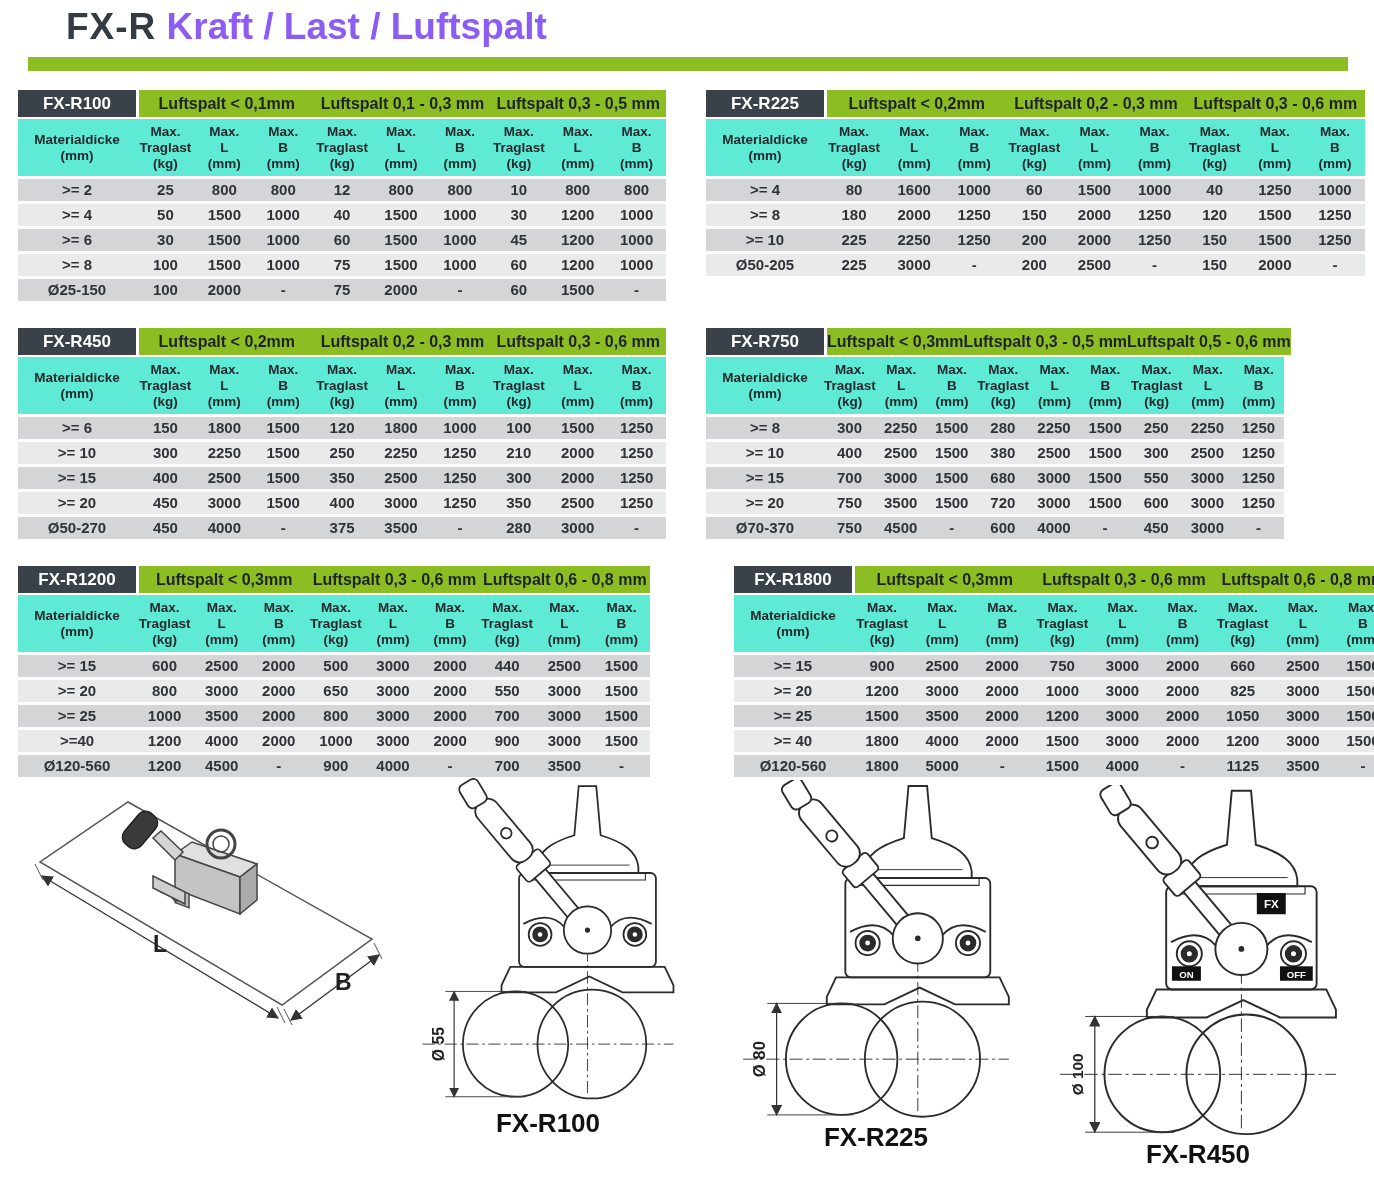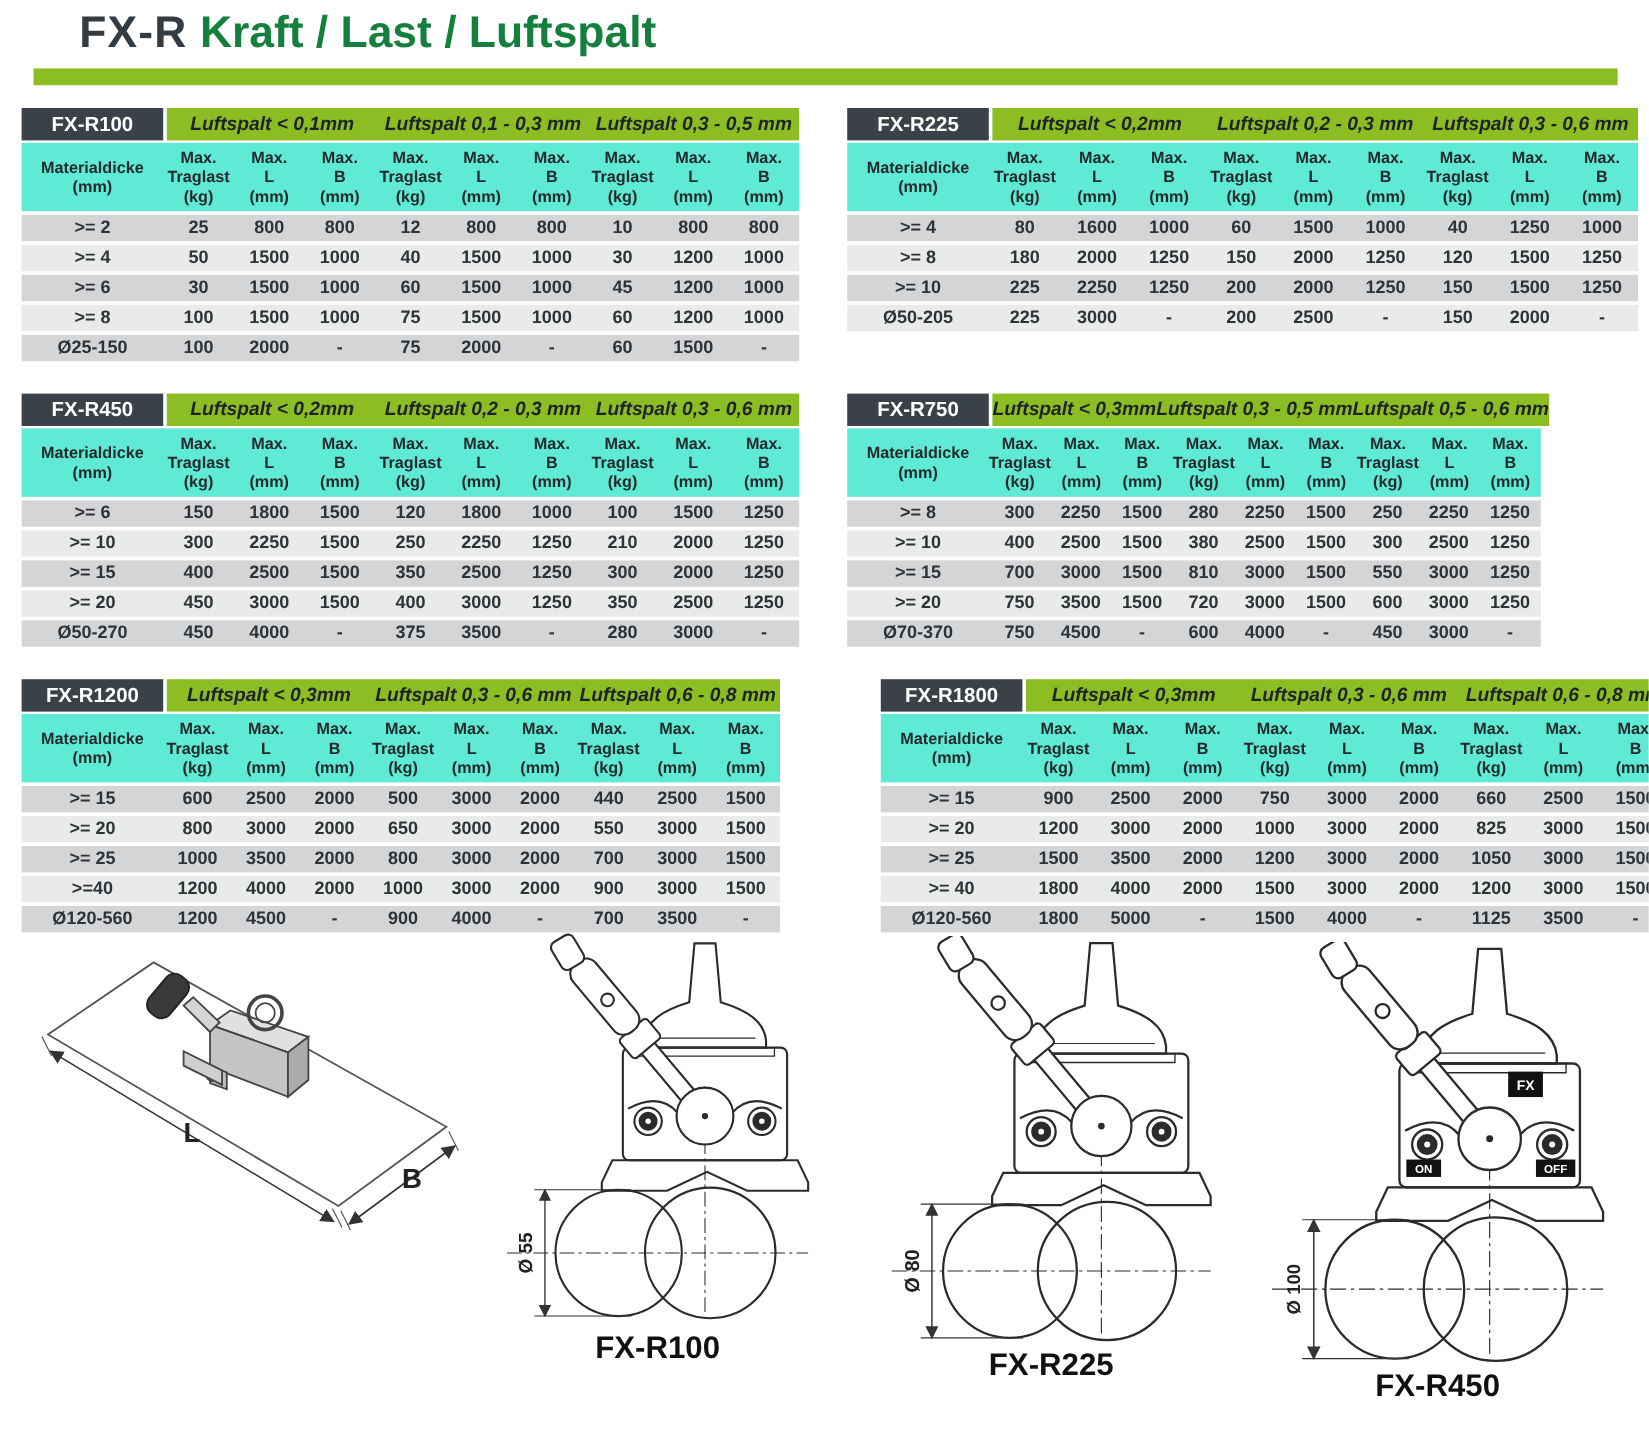--- a/index.html
+++ b/index.html
@@ -2,30 +2,30 @@
 <html><head>
 <meta charset="utf-8">
 <style>
   html,body{margin:0;padding:0;background:#fff;}
   .page{position:relative;width:1374px;height:1200px;background:#fff;overflow:hidden;
         font-family:"Liberation Sans", sans-serif;}
 
   
   .title{position:absolute;left:66px;top:6px;font-size:37px;color:#333B43;white-space:nowrap;}
   .title .b{font-weight:bold;letter-spacing:1px;}
-  .title .r{font-weight:bold;color:#15803d;}
+  .title .r{font-weight:bold;color:#8b5cf6;}
   .rule{position:absolute;left:28px;top:57px;width:1320px;height:14px;background:#8CBE23;}
 
   
   .dtable{position:absolute;}
   .thead{display:flex;height:27px;}
   .model{flex:0 0 118px;margin-right:3px;background:#3A4148;color:#fff;
          font-weight:bold;font-size:17px;display:flex;align-items:center;justify-content:center;}
   .gaps{flex:1;background:#8CBE23;display:flex;align-items:center;}
-  .gap-cell{flex:1;text-align:center;font-size:16px;font-weight:bold;color:#1D2328;white-space:nowrap;font-style:italic;}
+  .gap-cell{flex:1;text-align:center;font-size:16px;font-weight:bold;color:#1D2328;white-space:nowrap;}
   .colhead{display:flex;background:#5eead4;margin-top:2px;padding:5px 0 4px 0;min-height:47px;}
   .ch{flex:1;text-align:center;font-size:13.5px;font-weight:bold;color:#24292E;line-height:1.18;
       display:flex;flex-direction:column;justify-content:center;}
   .ch.first{flex:0 0 118px;}
   .tbody{margin-top:1px;}
   .trow{display:flex;height:22px;margin-top:3px;}
   .trow.odd{background:#D4D5D6;}
   .trow.even{background:#E9EAEA;}
   .td{flex:1;text-align:center;font-size:15px;font-weight:bold;color:#2E3338;line-height:22px;}
   .td.first{flex:0 0 118px;}
@@ -490,21 +490,21 @@
           <div class="td">1500</div>
           <div class="td">300</div>
           <div class="td">2500</div>
           <div class="td">1250</div>
         </div>
         <div class="trow odd">
           <div class="td first">&gt;= 15</div>
           <div class="td">700</div>
           <div class="td">3000</div>
           <div class="td">1500</div>
-          <div class="td">810</div>
+          <div class="td">680</div>
           <div class="td">3000</div>
           <div class="td">1500</div>
           <div class="td">550</div>
           <div class="td">3000</div>
           <div class="td">1250</div>
         </div>
         <div class="trow even">
           <div class="td first">&gt;= 20</div>
           <div class="td">750</div>
           <div class="td">3500</div>

